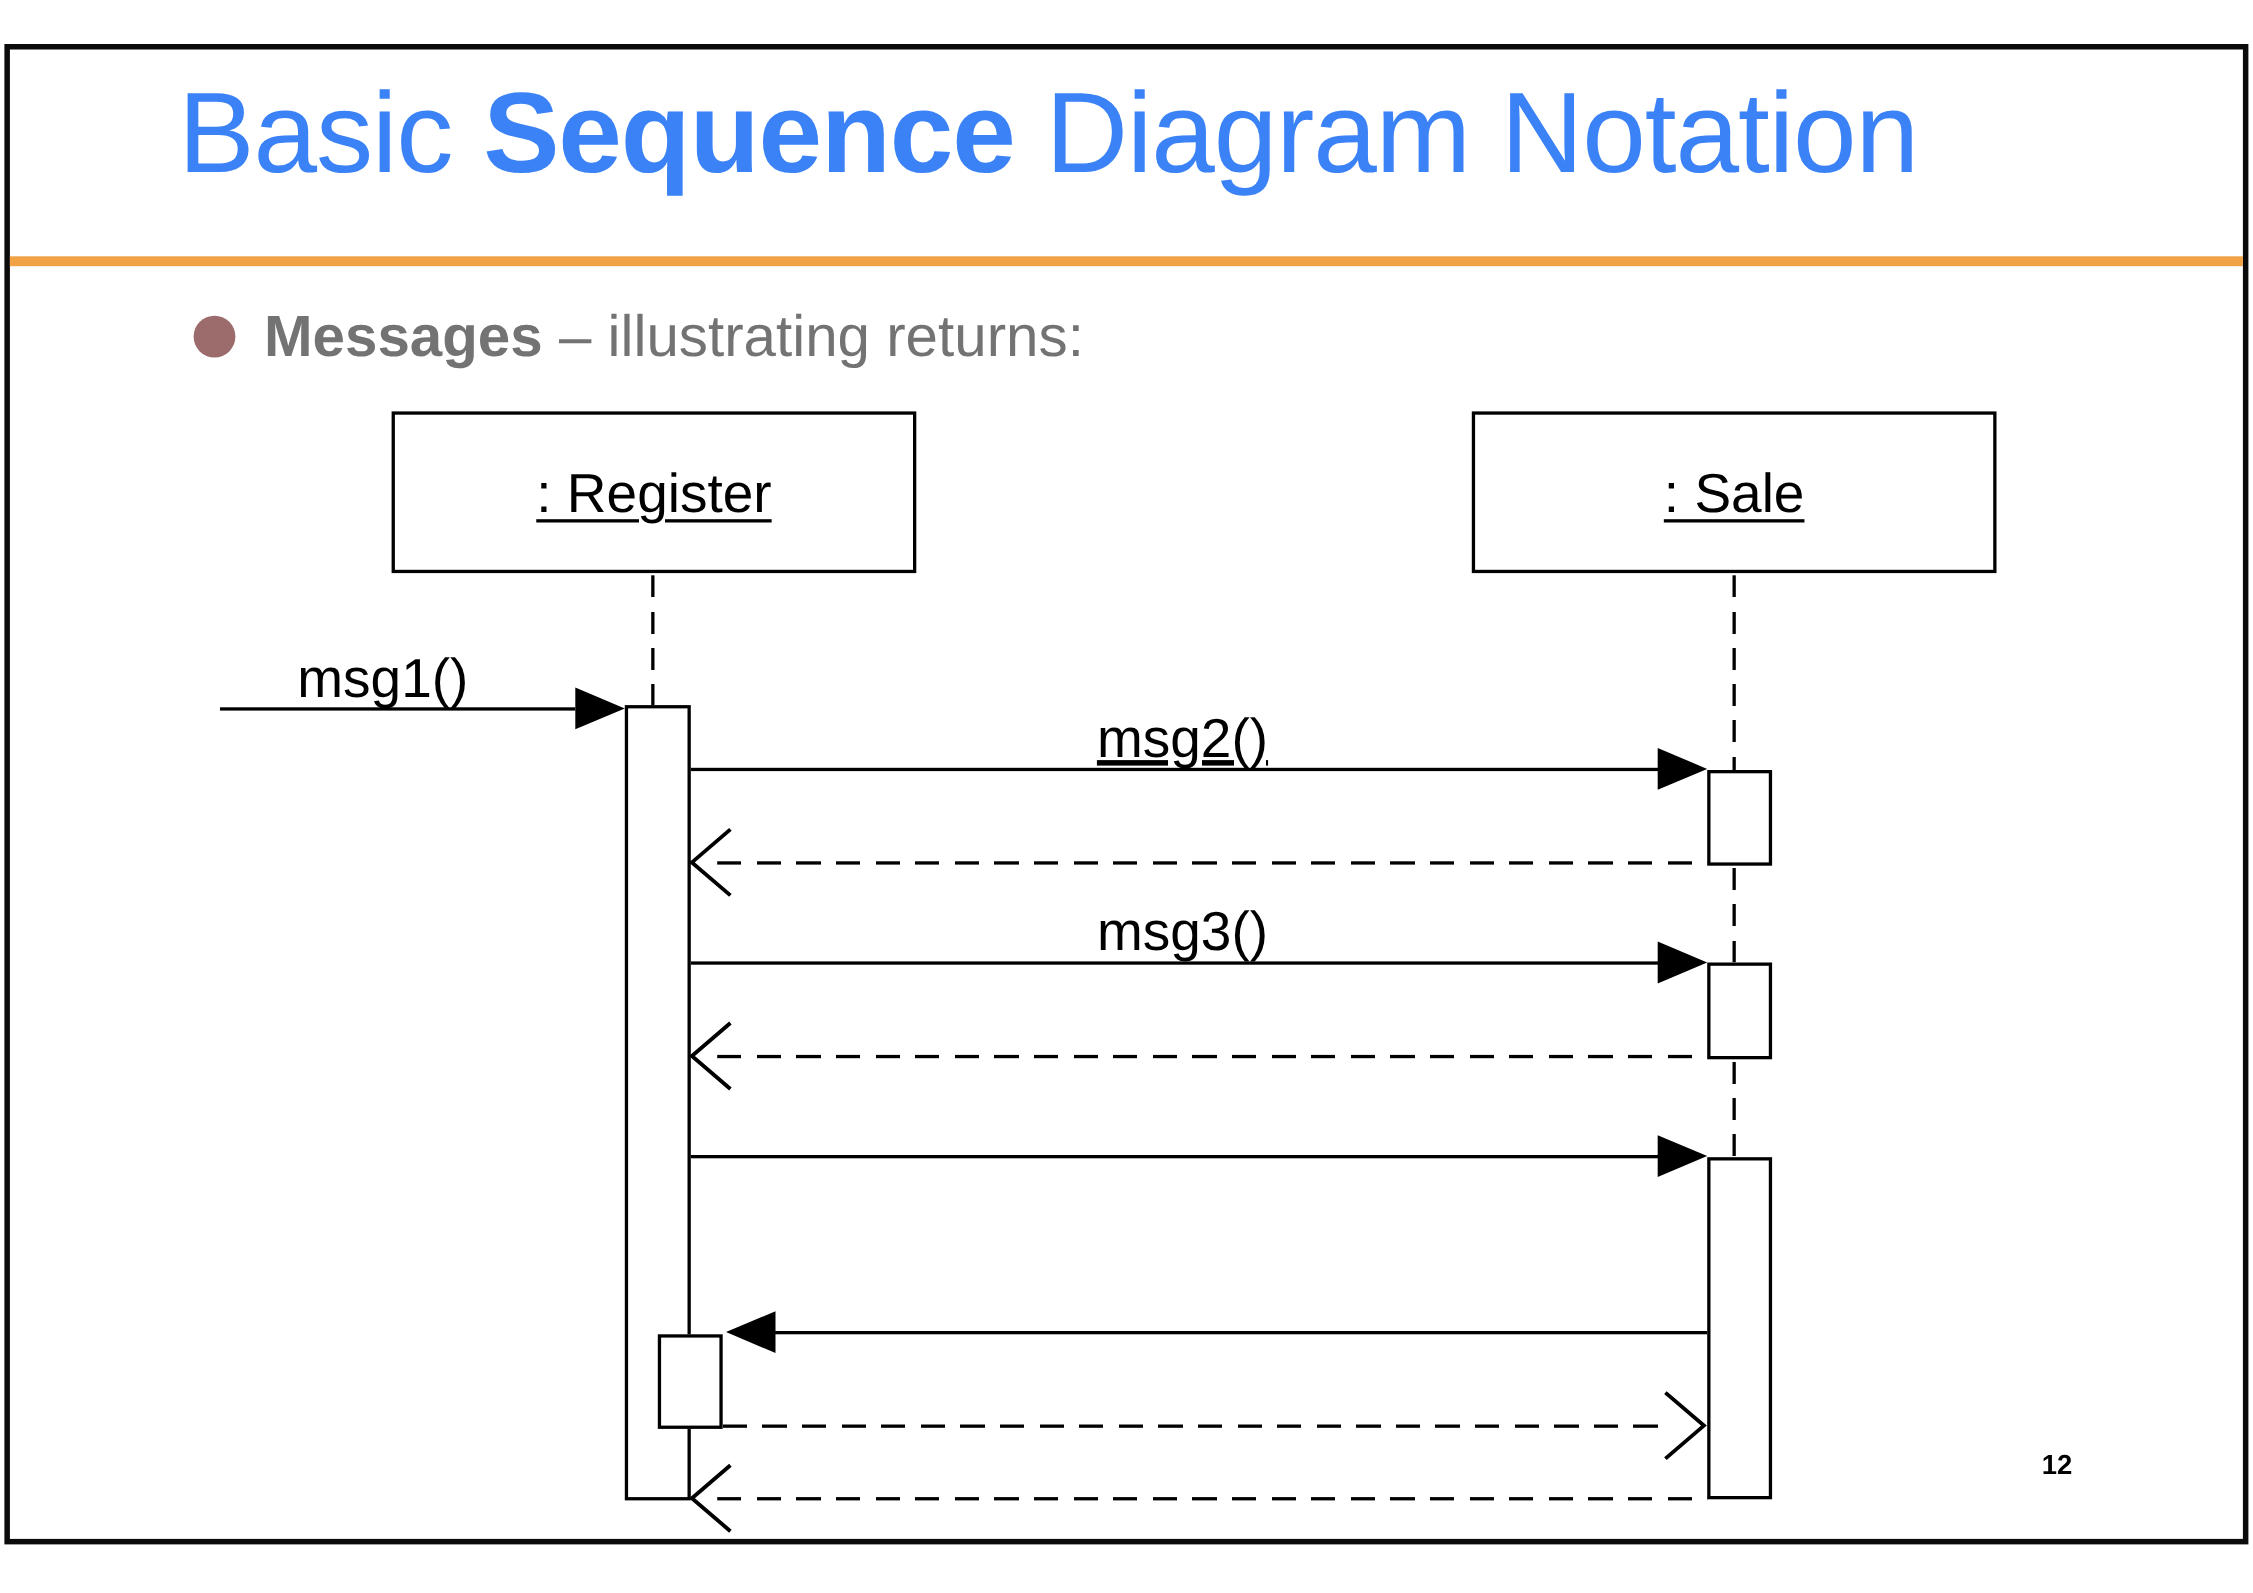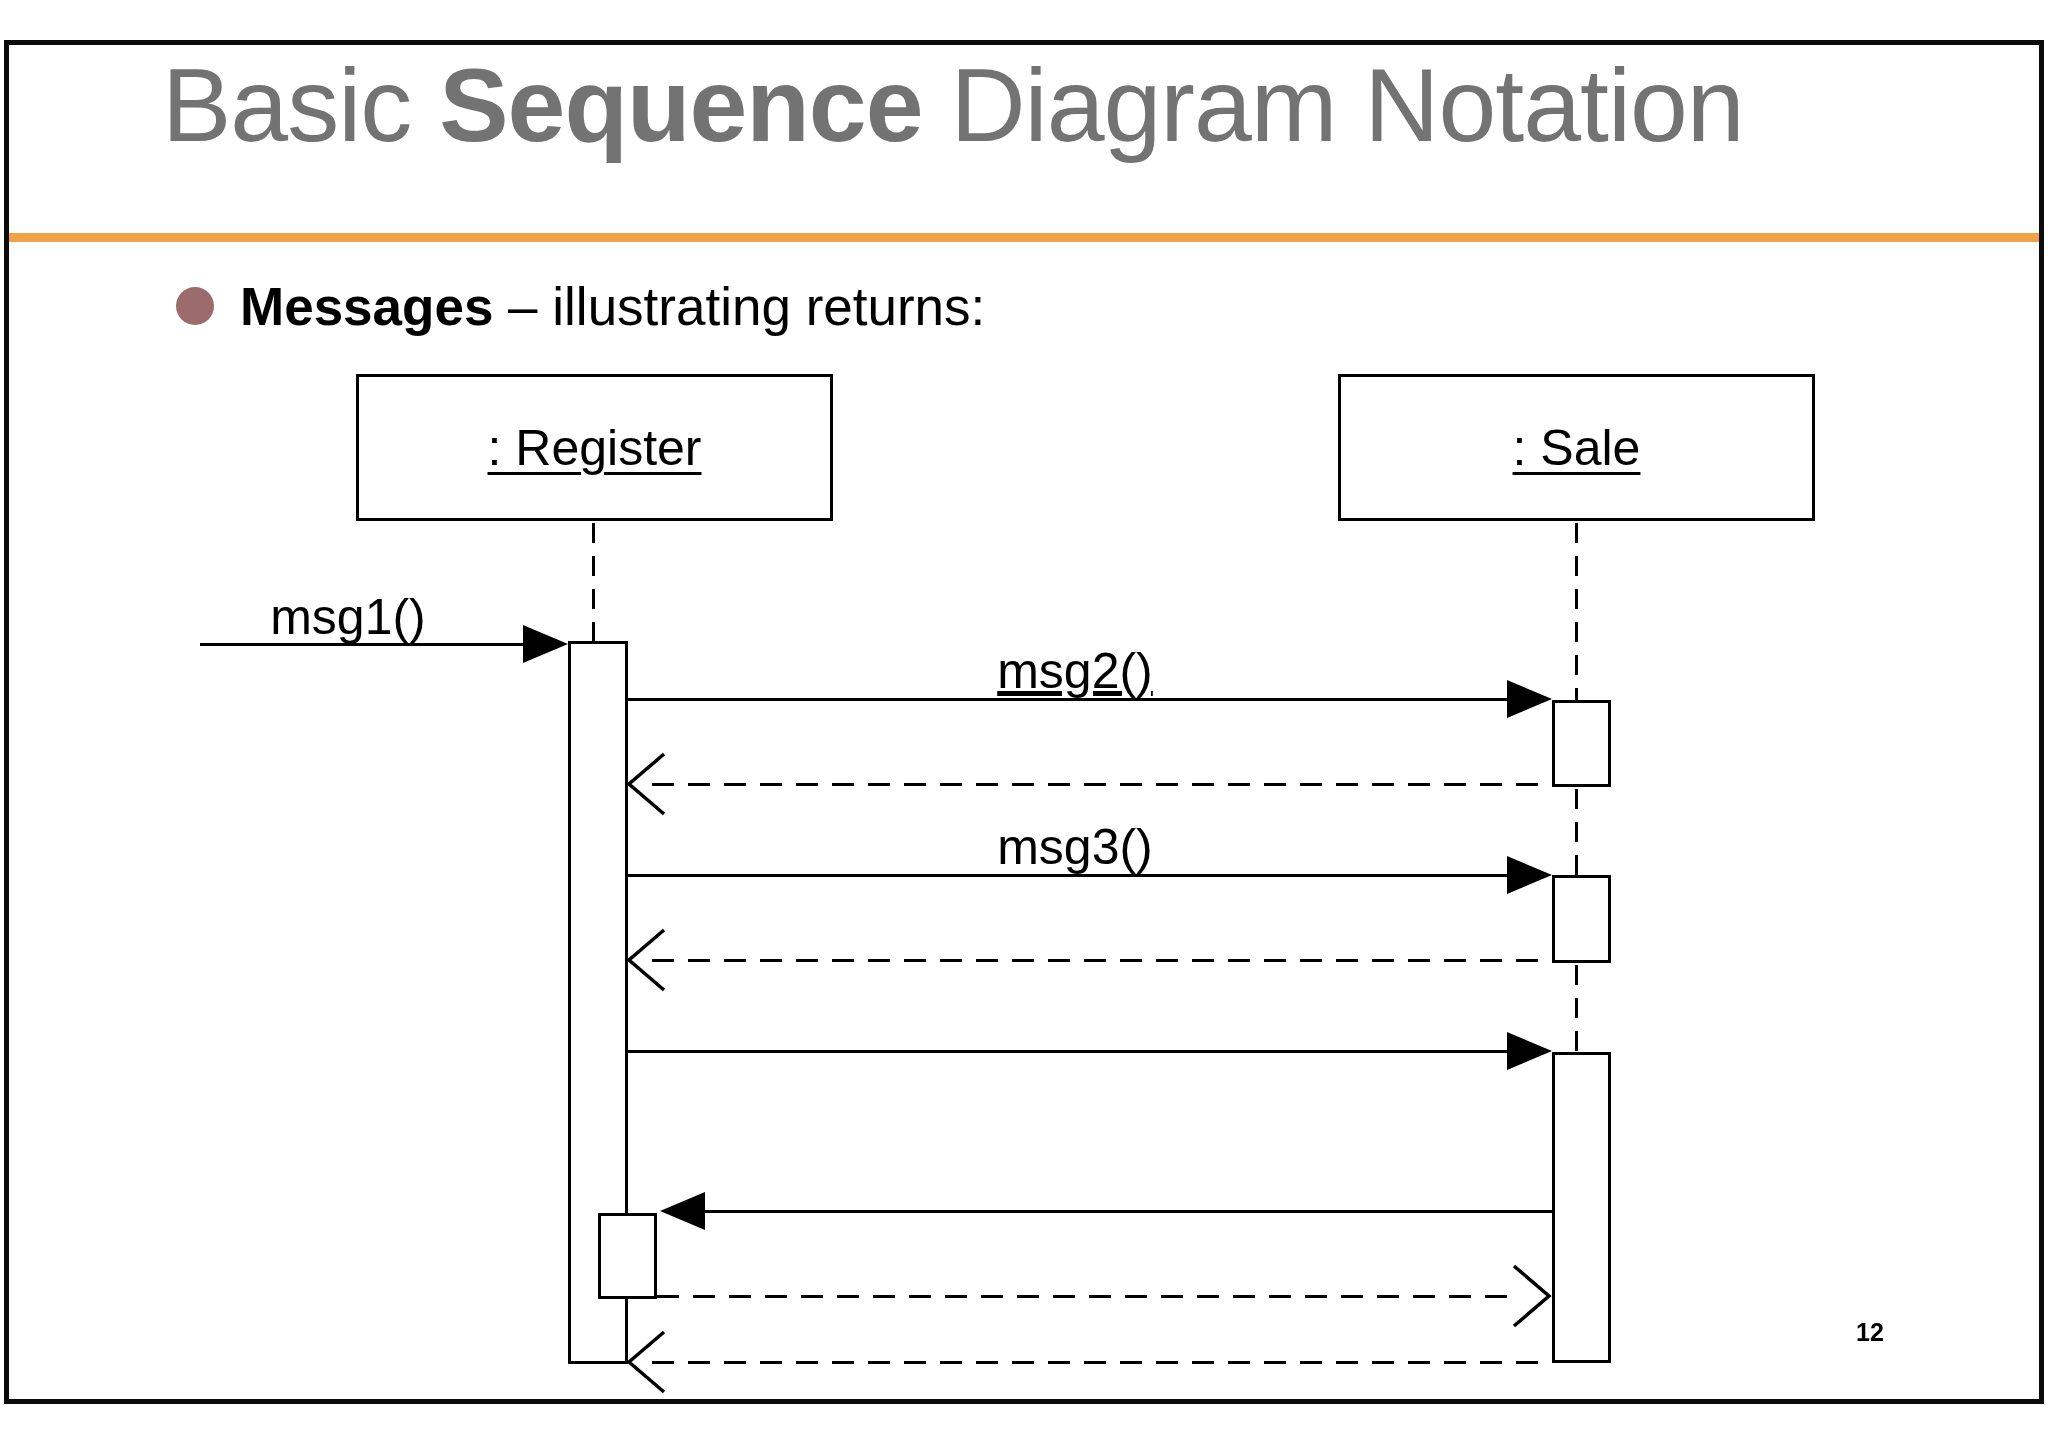--- a/index.html
+++ b/index.html
@@ -6,27 +6,27 @@
   .slide{
     position:relative;
     width:2048px;height:1448px;
     background:#ffffff;
     font-family:"Liberation Sans",sans-serif;
     overflow:hidden;
   }
   .abs{position:absolute;box-sizing:border-box;}
   .frame{border:5px solid #0b0b0b;background:transparent;}
   .title{
-    font-size:104px;line-height:1.22;color:#737373;
-    white-space:nowrap;letter-spacing:-1px;
+    font-size:104px;line-height:1.22;color:#3b82f6;
+    white-space:nowrap;letter-spacing:-1px;margin-top:16px;
   }
   .title .b{font-weight:700;}
   .rule{background:#f0a245;}
   .bullet-dot{border-radius:50%;background:#9c6c6c;}
-  .bullet-text{font-size:53px;color:#000000;white-space:nowrap;}
+  .bullet-text{font-size:53px;color:#737373;white-space:nowrap;}
   .bullet-text .b{font-weight:700;}
   .headbox{
     border:3px solid #000;background:#fff;
     display:flex;align-items:center;justify-content:center;
     font-size:50px;color:#000;
   }
   .headbox span{
     text-decoration:underline;
     text-decoration-thickness:3px;
     text-underline-offset:7px;

